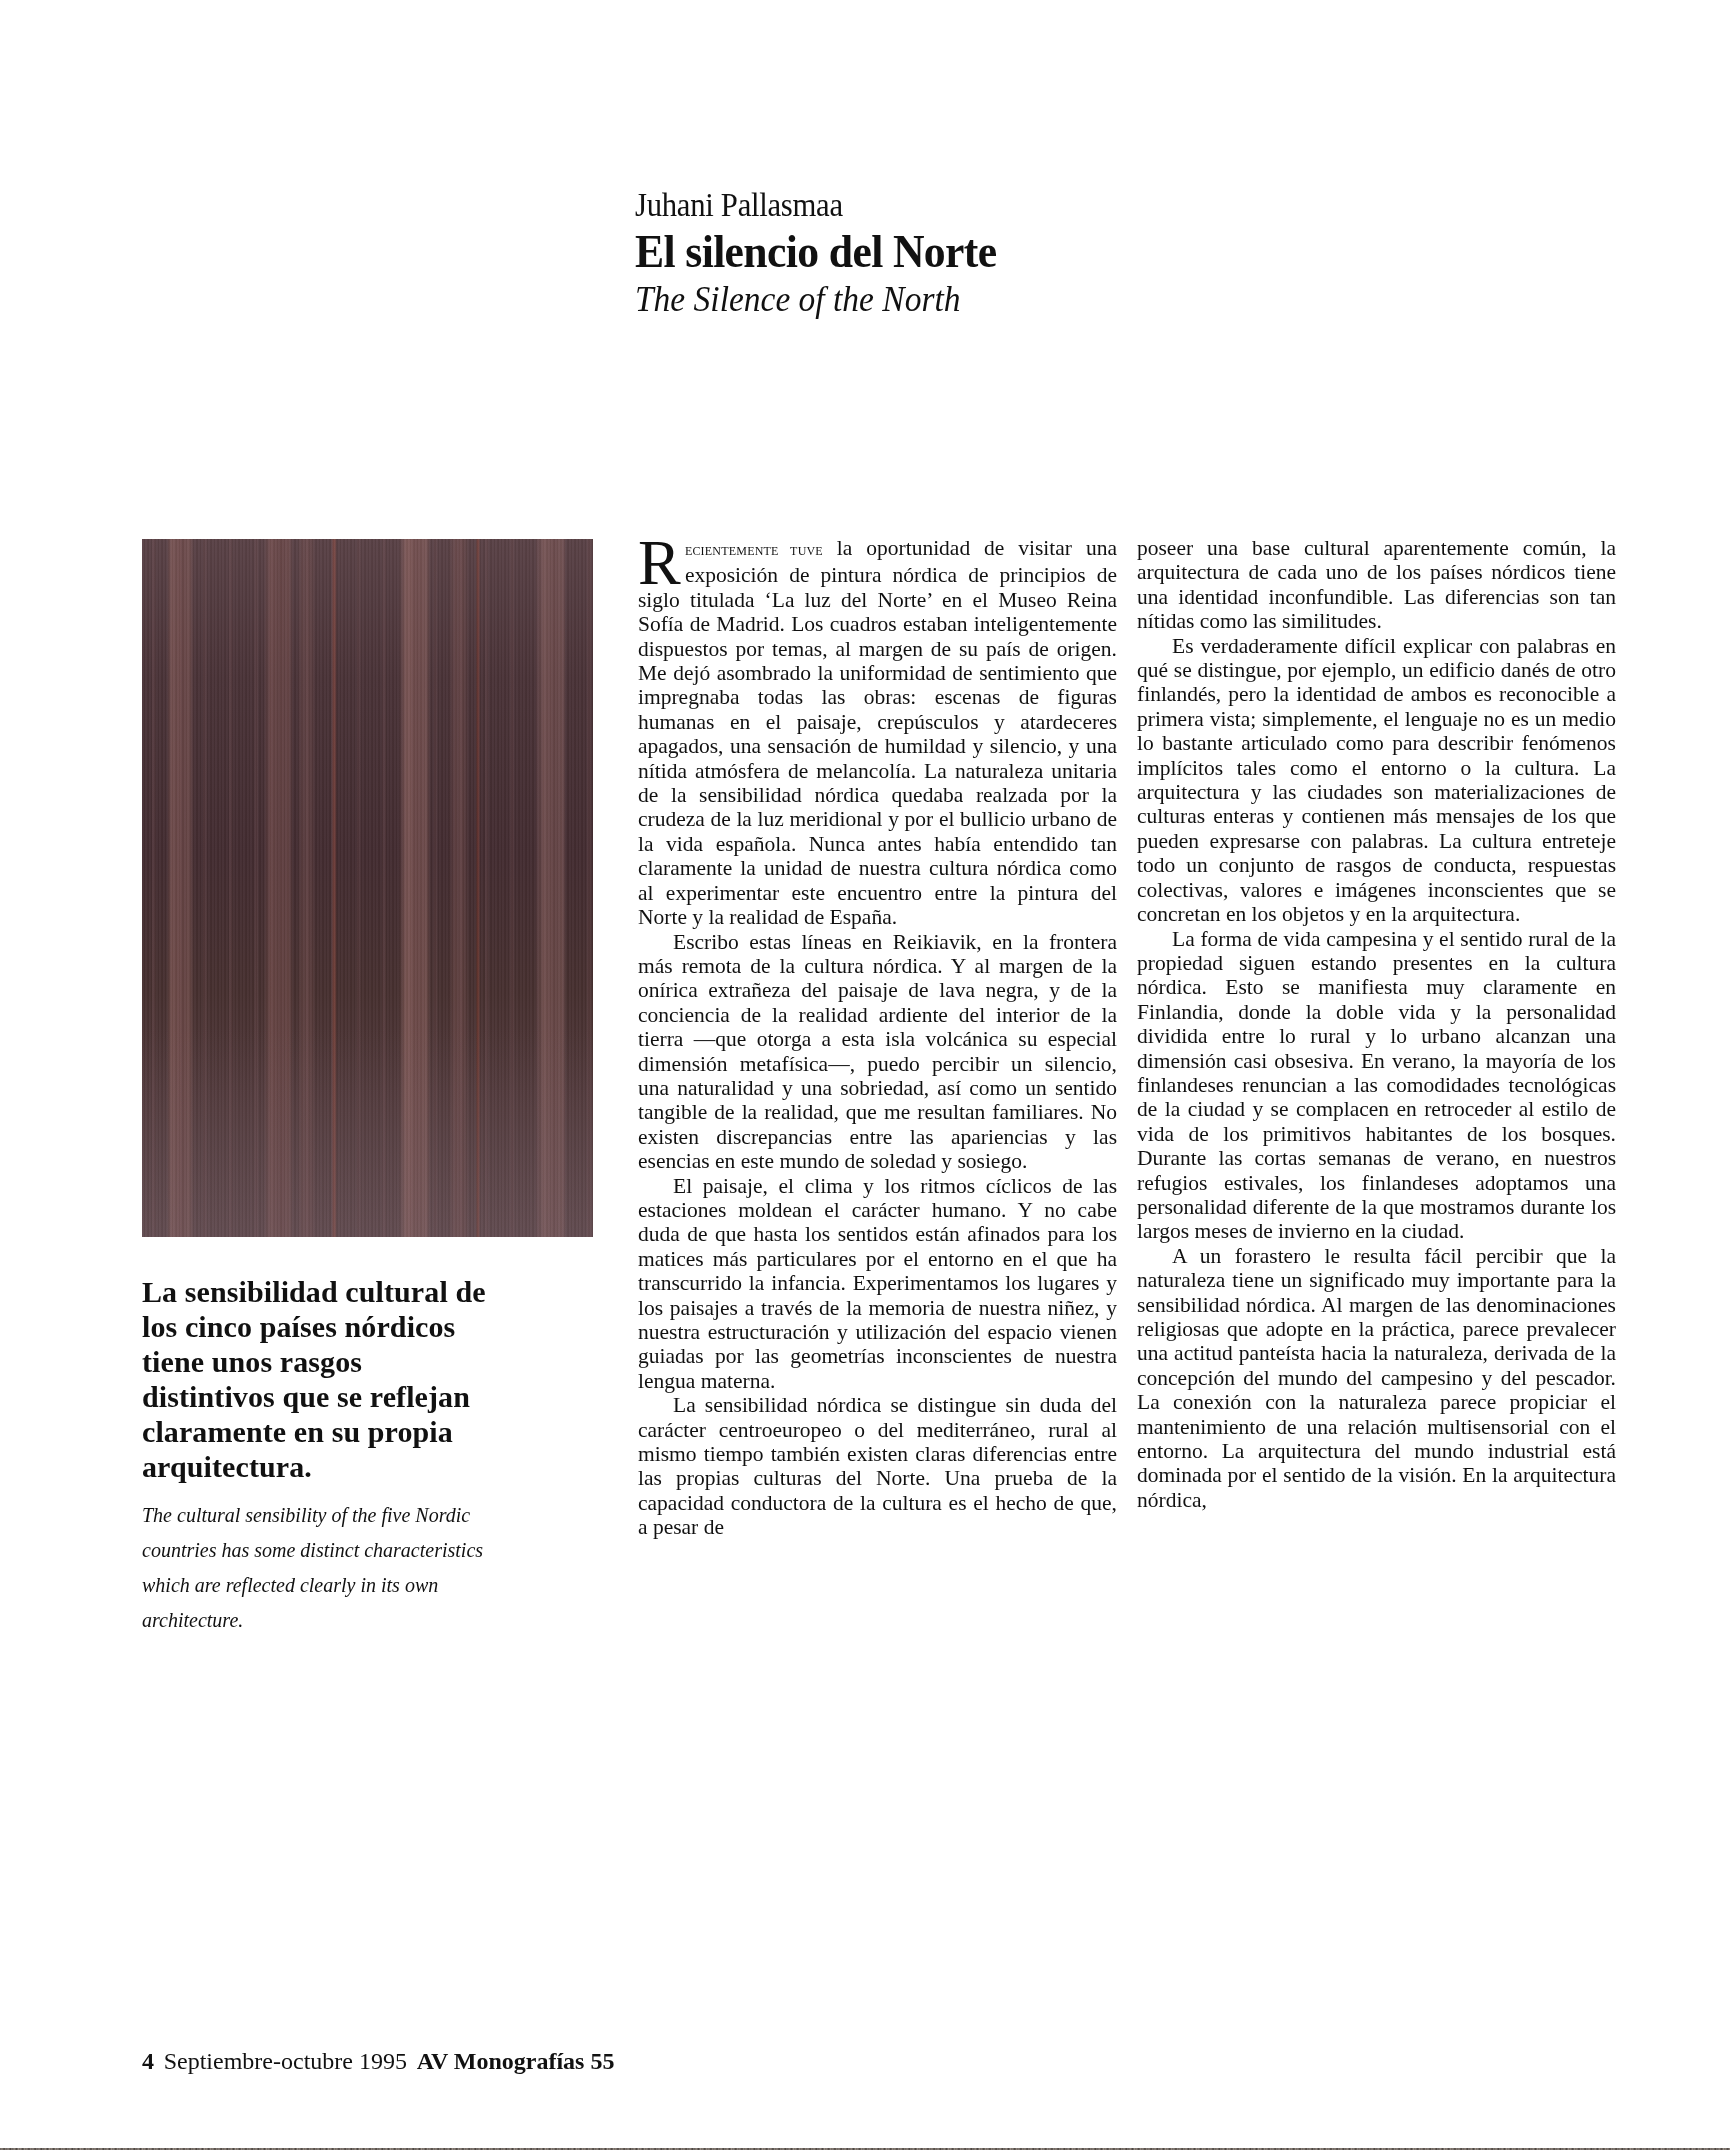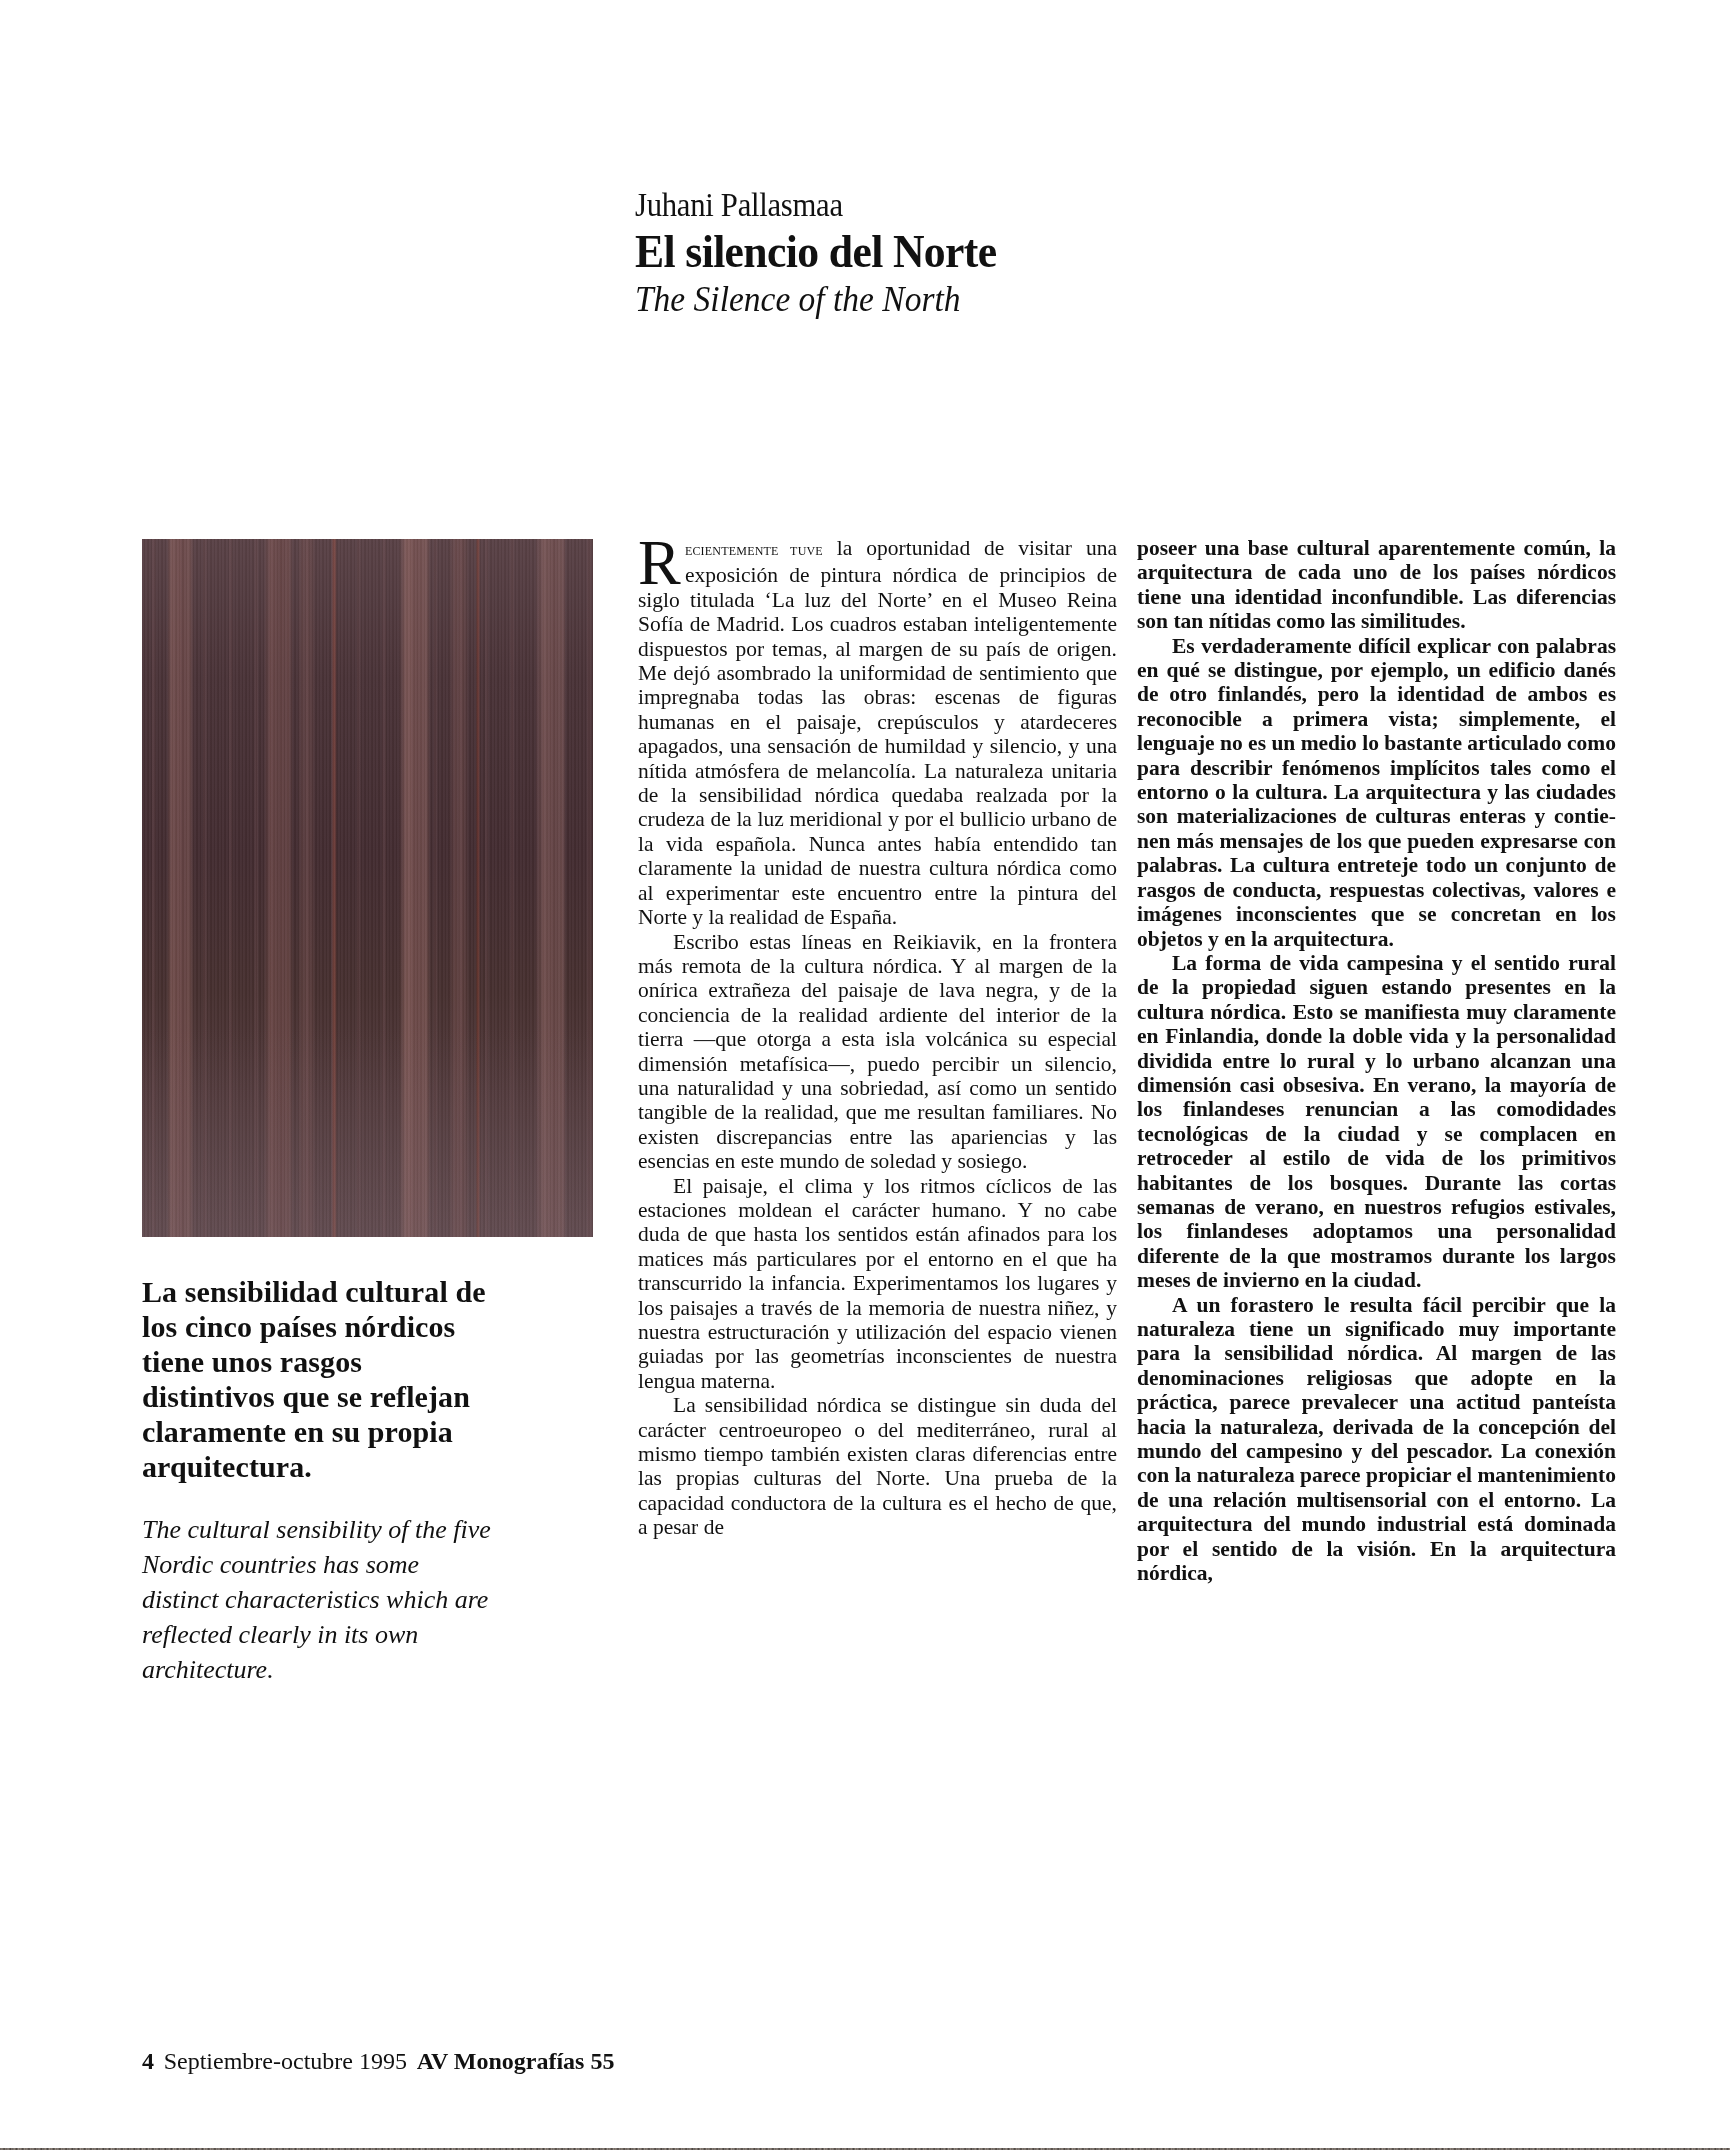--- a/index.html
+++ b/index.html
@@ -110,38 +110,38 @@
       top: 1274px;
       width: 360px;
     }
     .pq-es {
       font-size: 30px;
       line-height: 35px;
       font-weight: bold;
       letter-spacing: 0.1px;
     }
     .pq-en {
-      margin-top: 28px;
-      font-size: 26px;
+      margin-top: 14px;
+      font-size: 20px;
       line-height: 35px;
       font-style: italic;
     }
 
     
     .column {
       position: absolute;
       top: 536px;
       width: 479px;
       font-size: 21.5px;
       line-height: 24.4px;
       text-align: justify;
       hyphens: manual;
     }
     .col-1 { left: 638px; }
-    .col-2 { left: 1137px; font-weight: bold; }
+    .col-2 { left: 1137px; }
     .column p {
       margin: 0;
       text-indent: 35px;
     }
     .column p.no-indent { text-indent: 0; }
     .dropcap {
       float: left;
       font-size: 64px;
       line-height: 48px;
       margin: 2.8px 4.2px 0 0;

